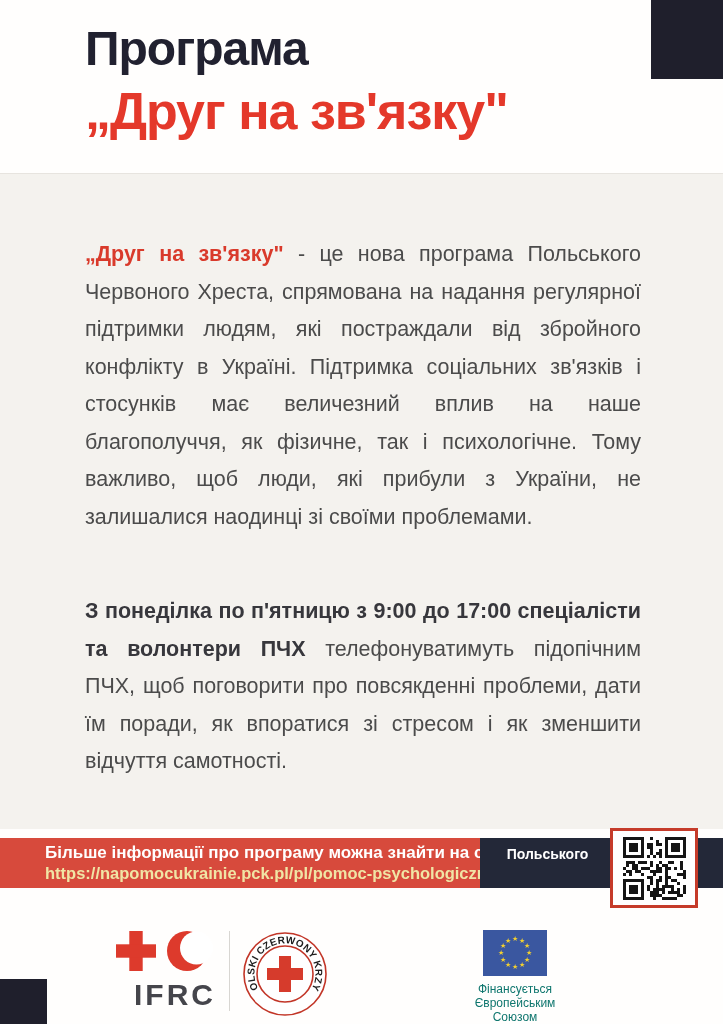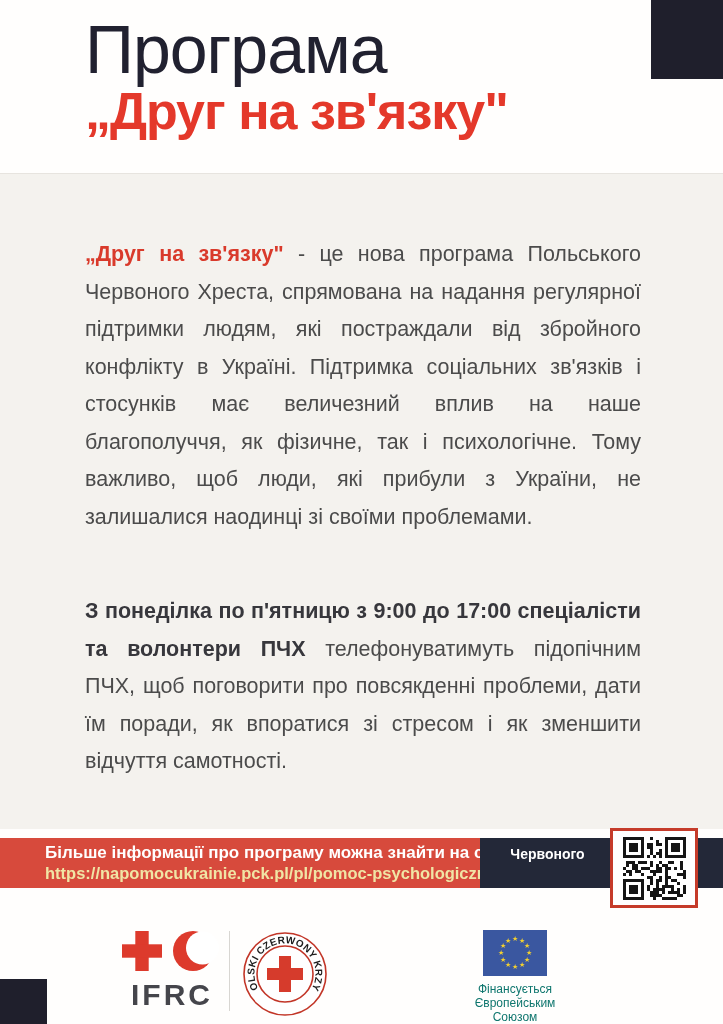--- a/index.html
+++ b/index.html
@@ -3,21 +3,21 @@
 <meta charset="utf-8">
 <style>
   html,body{margin:0;padding:0;background:#ffffff;}
   .poster{position:relative;width:723px;height:1024px;background:#fffefd;overflow:hidden;
           font-family:"Liberation Sans", sans-serif;}
   
   .corner-top{position:absolute;top:0;right:0;width:72px;height:79px;background:#1f1f2c;}
   .corner-bottom{position:absolute;left:0;bottom:0;width:47px;height:45px;background:#1f1f2c;}
   
   .title-block{position:absolute;left:85px;top:18px;line-height:62px;letter-spacing:-1px;}
-  .title-line1{font-size:68px;font-weight:normal;color:#212130;}
+  .title-line1{font-size:48px;font-weight:bold;color:#212130;}
   .title-line2{font-size:52px;font-weight:bold;color:#e4382a;}
   
   .content-panel{position:absolute;left:0;top:173px;width:723px;height:655px;background:#f4f2ee;
                  border-top:1px solid #e7e4df;}
   .text-col{position:absolute;left:85px;top:62px;width:556px;}
   .body-p{font-size:21.5px;line-height:37.5px;color:#4b4b4b;text-align:justify;margin:0;}
   .body-p + .body-p{margin-top:57px;}
   .lead-red{color:#d93a2b;font-weight:bold;}
   .lead-bold{color:#37373c;font-weight:bold;}
   
@@ -27,21 +27,21 @@
   .banner-info{font-size:17px;font-weight:bold;color:#ffffff;white-space:nowrap;line-height:21px;}
   .banner-url{font-size:16.5px;font-weight:bold;color:#f0e5a5;white-space:nowrap;line-height:21px;}
   .banner-navy{flex:1;background:#232838;position:relative;}
   .reg-text{position:absolute;left:5px;top:7px;width:125px;text-align:center;color:#ffffff;
             font-size:14px;font-weight:bold;line-height:18px;}
   
   .qr-box{position:absolute;left:610px;top:828px;width:88px;height:80px;background:#ffffff;
           border:3px solid #c53b2a;box-sizing:border-box;display:flex;align-items:center;
           justify-content:center;z-index:3;}
   
-  .ifrc{position:absolute;left:120px;top:931px;width:104px;text-align:center;}
+  .ifrc{position:absolute;left:112px;top:931px;width:104px;text-align:right;}
   .ifrc-label{font-size:30px;font-weight:bold;color:#45454b;letter-spacing:3px;margin-top:1px;}
   .logo-divider{position:absolute;left:229px;top:931px;width:1px;height:80px;background:#d8d6d2;}
   .pck{position:absolute;left:241px;top:930px;}
   .eu{position:absolute;left:452px;top:930px;width:126px;text-align:center;}
   .eu-flag{position:relative;width:64px;height:46px;background:#3a57a0;margin:0 auto;}
   .eu-flag span{position:absolute;font-size:7px;line-height:8px;width:6px;text-align:center;color:#f2cf2f;}
   .eu-caption{margin-top:6px;font-size:12px;line-height:14px;color:#0f766e;}
 </style>
 </head>
 <body>
@@ -62,21 +62,21 @@
     </div>
   </div>
 
   <div class="banner">
     <div class="banner-red">
       <div class="banner-info">Більше інформації про програму можна знайти на сайті</div>
       <div class="banner-url">https://napomocukrainie.pck.pl/pl/pomoc-psychologiczna/</div>
     </div>
     <div class="banner-navy">
       <div class="reg-text">
-        <div>Червоного</div>
+        <div>Польського</div>
       </div>
     </div>
   </div>
 
   <div class="qr-box">
     <svg id="qr-svg" width="63" height="63" viewBox="0 0 63 63">
         <rect x="27" y="0" width="3" height="3" fill="#151515"></rect>
         <rect x="33" y="3" width="3" height="3" fill="#151515"></rect>
         <rect x="24" y="6" width="3" height="3" fill="#151515"></rect>
         <rect x="27" y="6" width="3" height="3" fill="#151515"></rect>

